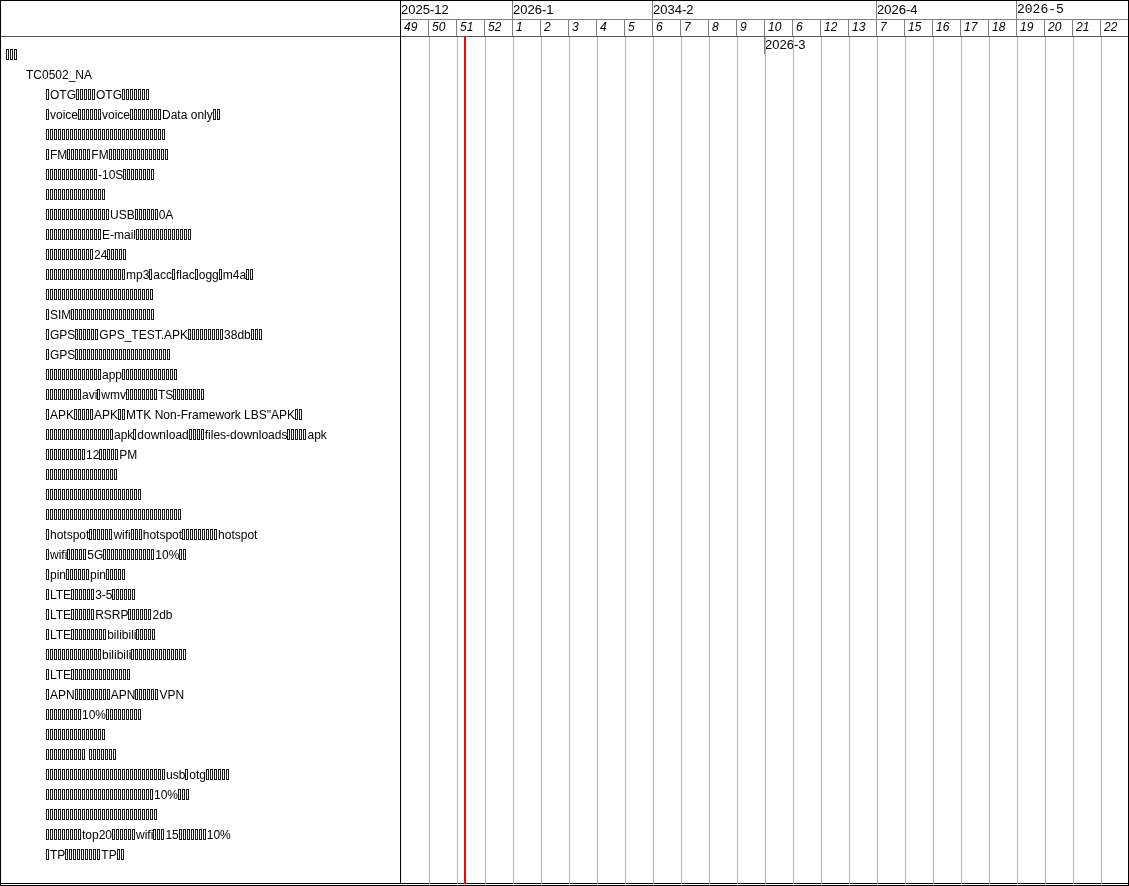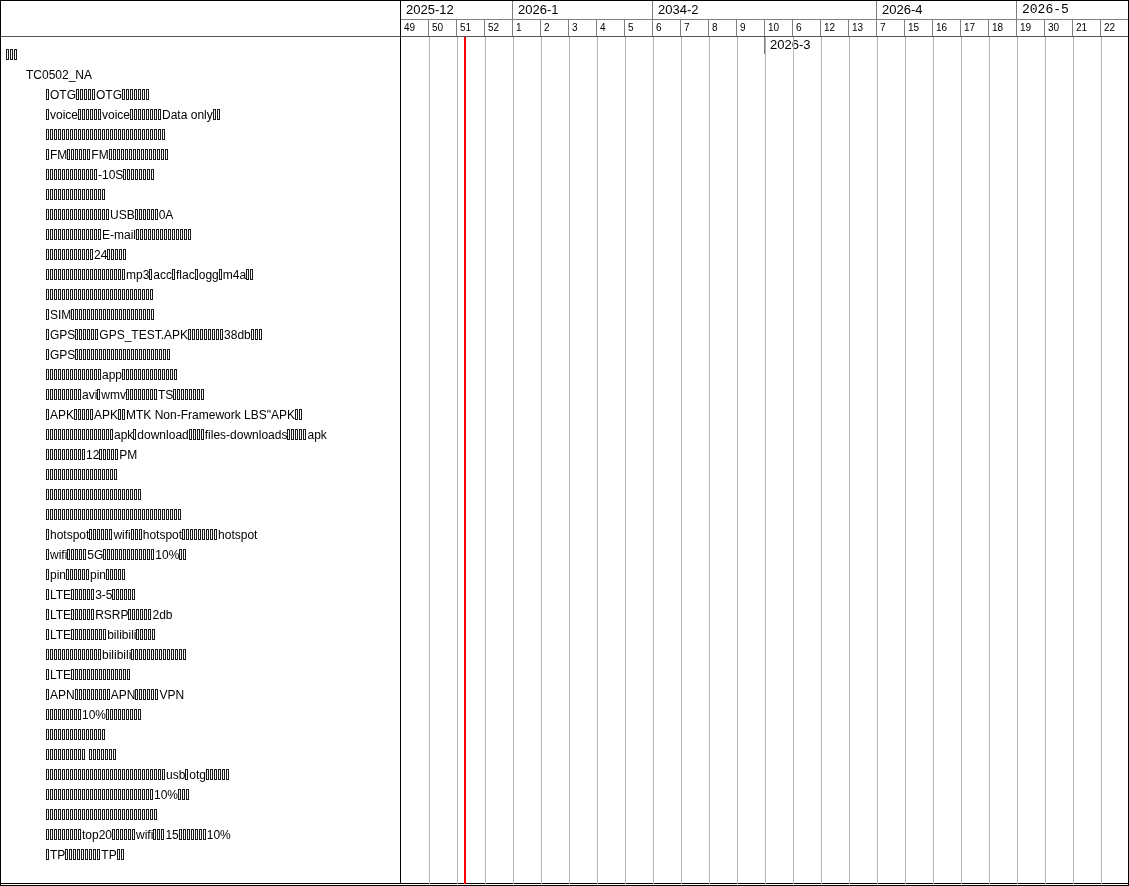--- a/index.html
+++ b/index.html
@@ -5,24 +5,24 @@
   html,body{margin:0;padding:0;background:#fff;}
   .app{
     position:relative;width:1129px;height:886px;background:#fff;
     font-family:"Liberation Sans",sans-serif;color:#000;overflow:hidden;
     border:1px solid #000;box-sizing:border-box;
   }
   .line{position:absolute;}
   
   .month-row{position:absolute;left:399px;top:0;height:18px;display:flex;}
   .month-cell{box-sizing:border-box;border-left:1px solid #808080;height:18px;
-    font-size:13px;line-height:17px;padding-left:5px;white-space:nowrap;overflow:hidden;}
+    font-size:13px;line-height:17px;white-space:nowrap;overflow:hidden;}
   .week-row{position:absolute;left:399px;top:18px;height:18px;display:flex;}
   .week-cell{box-sizing:border-box;border-left:1px solid #808080;width:28px;height:18px;
-    font-size:10px;line-height:17px;padding-left:3px;white-space:nowrap;overflow:hidden;}
+    font-size:12px;line-height:17px;padding-left:3px;white-space:nowrap;overflow:hidden;font-style:italic;}
   .hdr-sep{left:399px;top:18px;width:730px;height:1px;background:#808080;}
   .hdr-bottom{left:0;top:35px;width:1129px;height:1px;background:#555;}
   .panel-split{left:399px;top:0;width:1px;height:883px;background:#000;}
   .bottom-line{left:0;top:882px;width:1129px;height:1px;background:#000;}
   
   .chart-area{position:absolute;left:400px;top:36px;width:728px;height:846px;background:#fff;}
   .gridline{top:36px;width:1px;height:847px;background:#b4b4b4;}
   .current-date-line{top:36px;width:2px;height:847px;}
   
   .task-list{position:absolute;left:0;top:44px;width:399px;}
@@ -63,21 +63,21 @@
       <div class="week-cell">10</div>
       <div class="week-cell">6</div>
       <div class="week-cell">12</div>
       <div class="week-cell">13</div>
       <div class="week-cell">7</div>
       <div class="week-cell">15</div>
       <div class="week-cell">16</div>
       <div class="week-cell">17</div>
       <div class="week-cell">18</div>
       <div class="week-cell">19</div>
-      <div class="week-cell">30</div>
+      <div class="week-cell">20</div>
       <div class="week-cell">21</div>
       <div class="week-cell">22</div>
     </div>
 
   <div class="line hdr-sep"></div>
   <div class="line hdr-bottom"></div>
   <div class="line panel-split"></div>
   <div class="line bottom-line"></div>
 
   <div id="gridlines">

